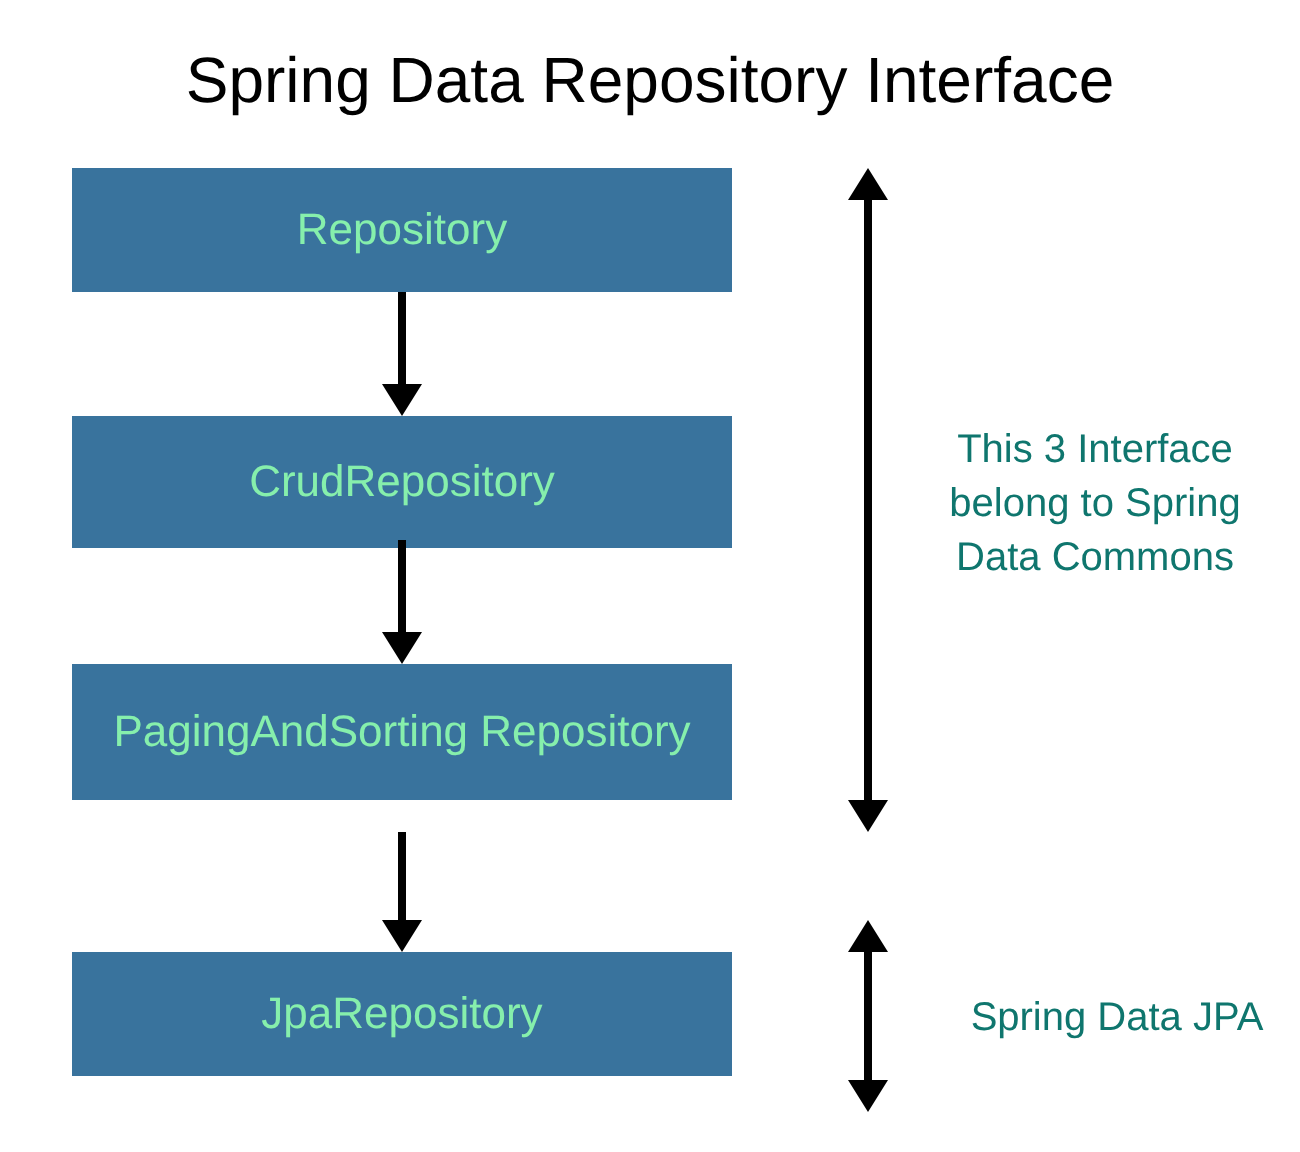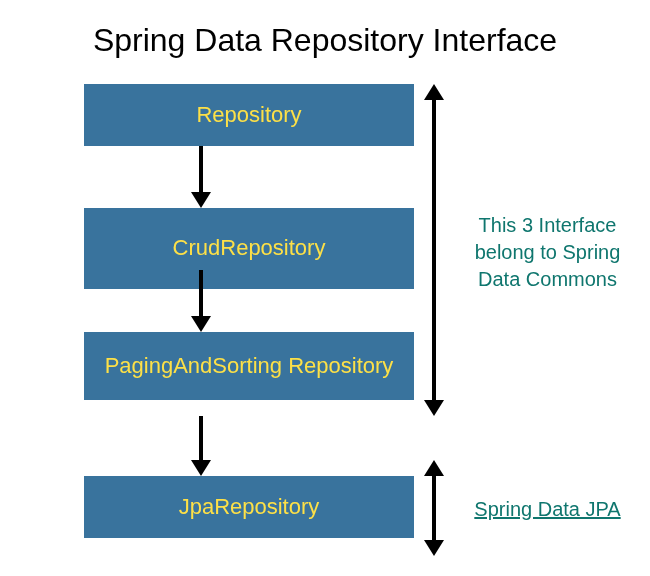--- a/index.html
+++ b/index.html
@@ -19,33 +19,32 @@
     text-align: center;
     font-size: 32px;
     font-weight: 400;
     color: #000;
   }
   .box {
     position: absolute;
     left: 36px;
     width: 330px;
     background: #39739d; 
-    color: #fde047;
+    color: #86efac;
     font-size: 22px;
     font-weight: 400;
     display: flex;
     align-items: center;
     justify-content: center;
     text-align: right;
     padding: 0 10px;
     line-height: 1.2;
-    margin-left: 48px;
   }
   .box-1 { top: 84px;  height: 62px; }
-  .box-2 { top: 208px; height: 81px; }
+  .box-2 { top: 208px; height: 66px; }
   .box-3 { top: 332px; height: 68px; }
   .box-4 { top: 476px; height: 62px; }
 
   
   .down-arrow {
     position: absolute;
     left: 196px; 
     width: 10px;
   }
   .down-arrow .shaft {
@@ -114,21 +113,21 @@
   .dbl-2 .head-down { top: 80px; }
 
   .note {
     position: absolute;
     color: #0f766e; 
     font-size: 20px;
     line-height: 1.35;
     text-align: center;
   }
   .note-1 { top: 212px; left: 455px; width: 185px; }
-  .note-2 { top: 496px; left: 455px; width: 185px; text-decoration: underline; }
+  .note-2 { top: 496px; left: 466px; width: 185px; }
 </style>
 </head>
 <body>
 
 <h1 class="title">Spring Data Repository Interface</h1>
 
 <div class="box box-1">
   <span>Repository</span>
 </div>
 

